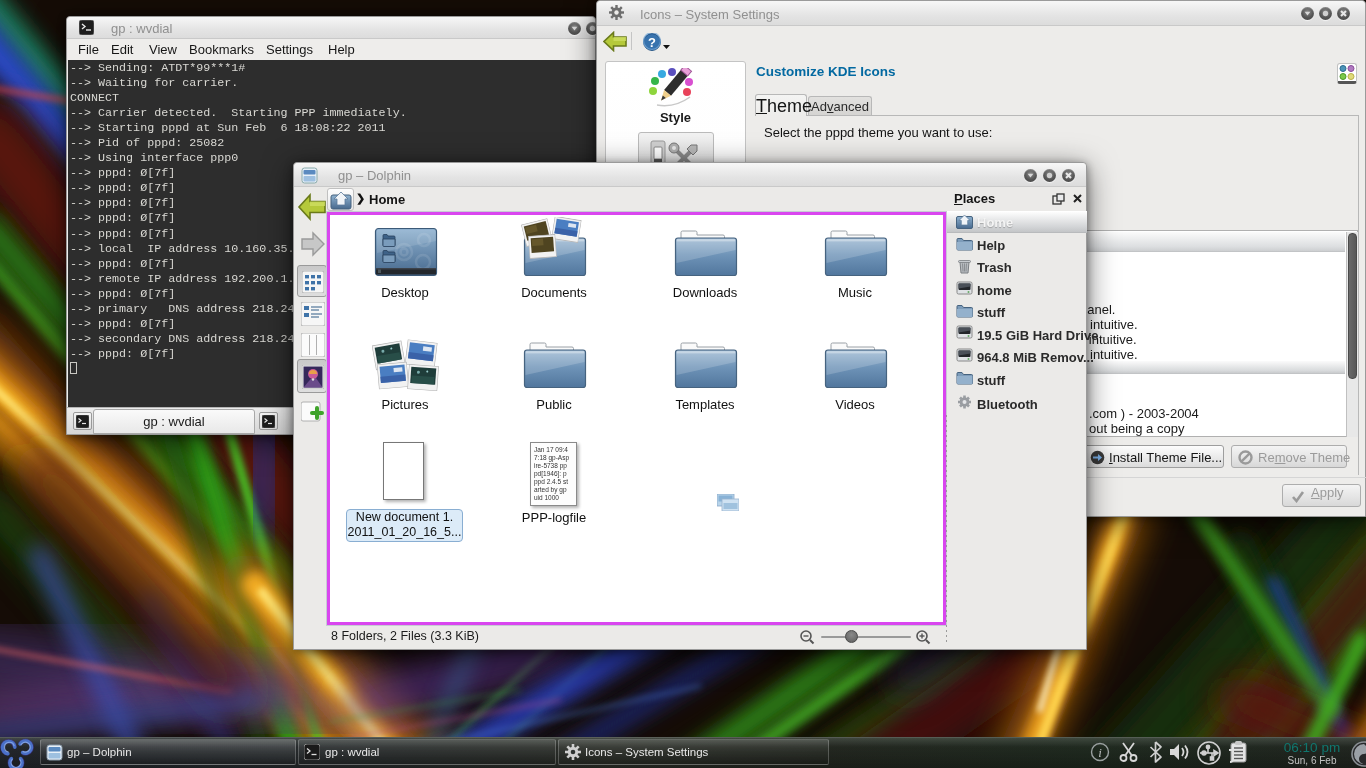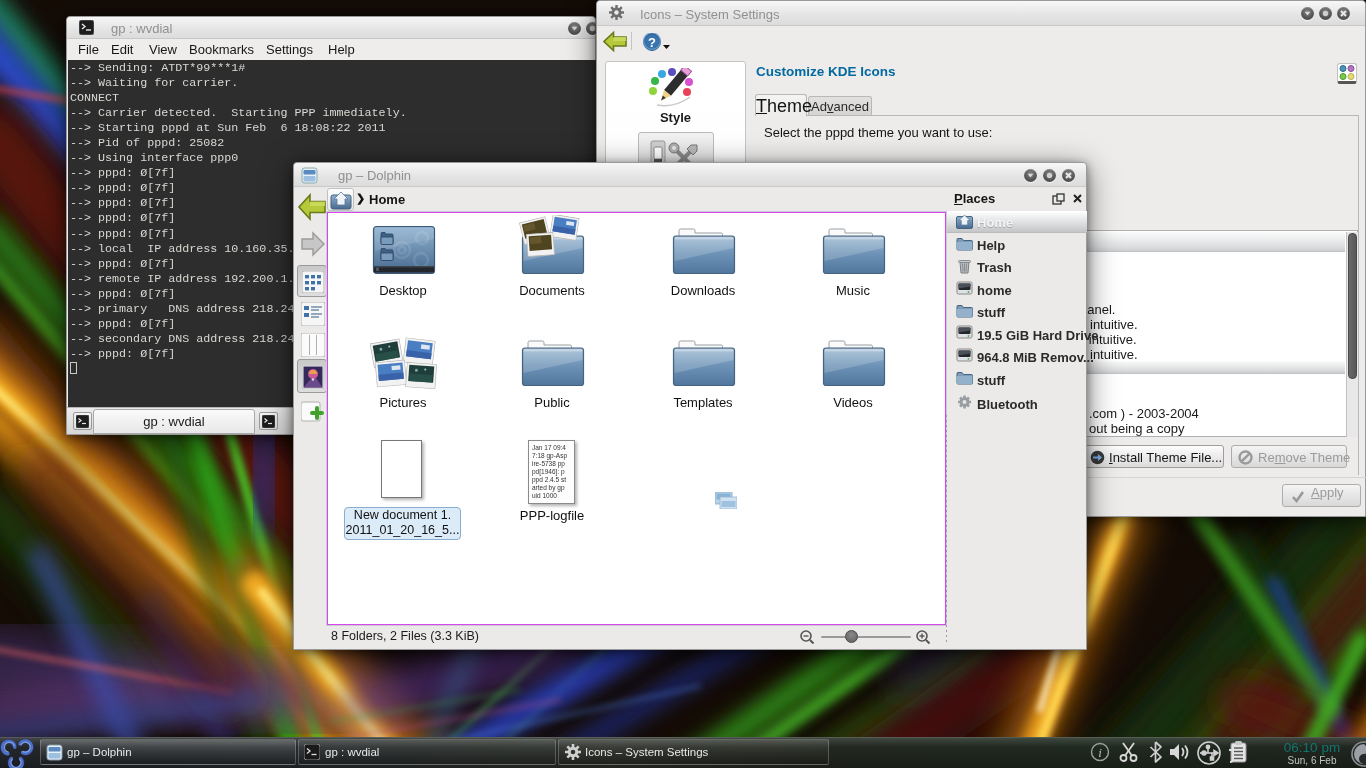--- a/index.html
+++ b/index.html
@@ -468,21 +468,21 @@
       </svg>
   </div>
   <svg class="abs" style="left:7px;top:236px;" width="24" height="24" viewBox="0 0 24 24">
       <rect x="0" y="3" width="19" height="19" rx="2" fill="#fbfbfb" stroke="#b0b0b0"></rect>
       <g stroke="#3fa32a" stroke-width="4" stroke-linecap="round">
         <line x1="16" y1="9" x2="16" y2="19"></line>
         <line x1="11" y1="14" x2="21" y2="14"></line>
       </g>
     </svg>
 
-  <div class="abs" style="left:33px;top:49px;width:619px;height:413px;background:#fff;border:1px solid #d946ef;box-shadow:0 0 0 1px #c6cdd3;">
+  <div class="abs" style="left:33px;top:49px;width:619px;height:413px;background:#fff;border:3px solid #d946ef;box-shadow:0 0 0 1px #c6cdd3;">
 
     <svg class="abs" style="left:44px;top:12px;" width="64" height="50">
         <use href="#desk"></use>
       </svg>
     <svg class="abs" style="left:193px;top:12px;" width="64" height="50">
         <use href="#folder"></use>
       </svg>
     <svg class="abs" style="left:191px;top:2px;" width="64" height="46" viewBox="0 0 64 46">
         <g transform="rotate(-14 16 14)">
           <use href="#photo1" x="2" y="4" width="27" height="23"></use>

